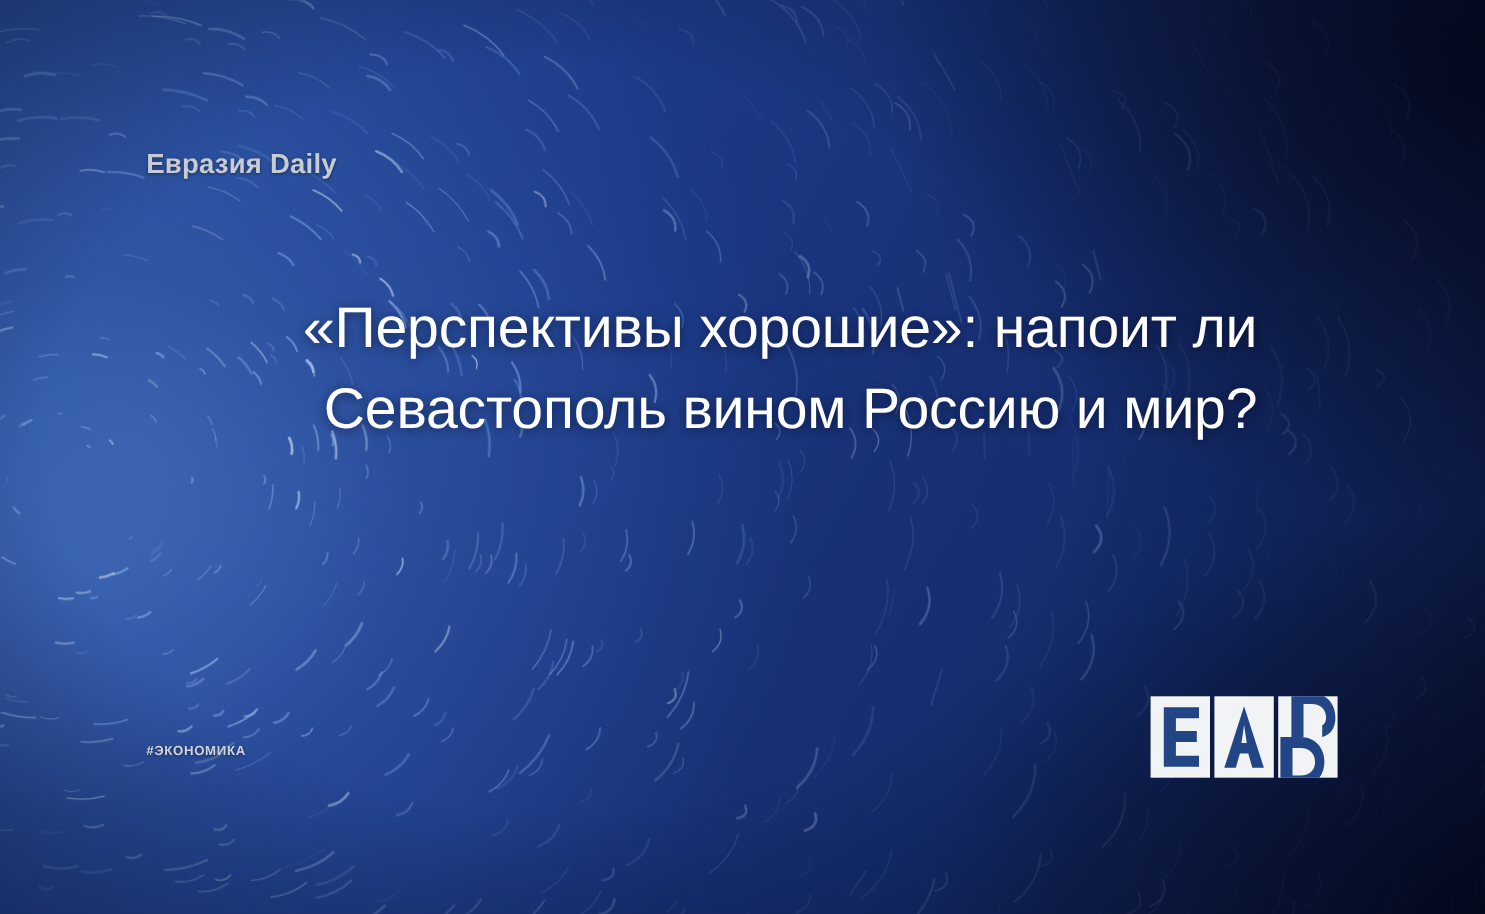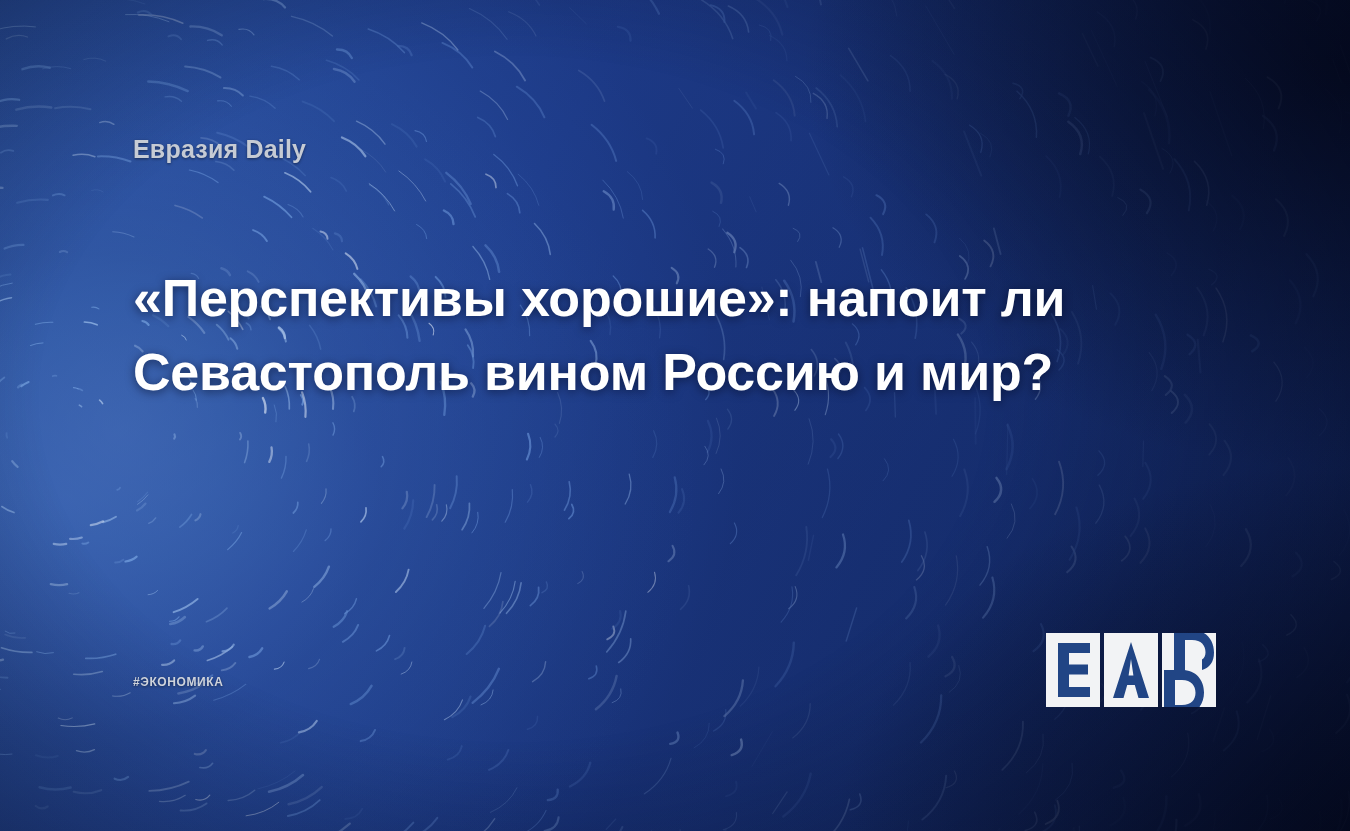--- a/index.html
+++ b/index.html
@@ -71,24 +71,25 @@
     white-space: nowrap;
   }
 
   .headline {
     position: absolute;
     left: 133px;
     top: 262px;
     width: 1010px;
     font-size: 52px;
     line-height: 1.42;
-    font-weight: bold;
+    font-weight: normal;
     color: #ffffff;
     letter-spacing: -0.2px;
     text-shadow: 0 2px 10px rgba(2,8,28,0.55);
+    text-align: right;
   }
 
   .topic {
     position: absolute;
     left: 133px;
     top: 675px;
     font-size: 12px;
     font-weight: bold;
     letter-spacing: 0.6px;
     color: #cfd3db;

